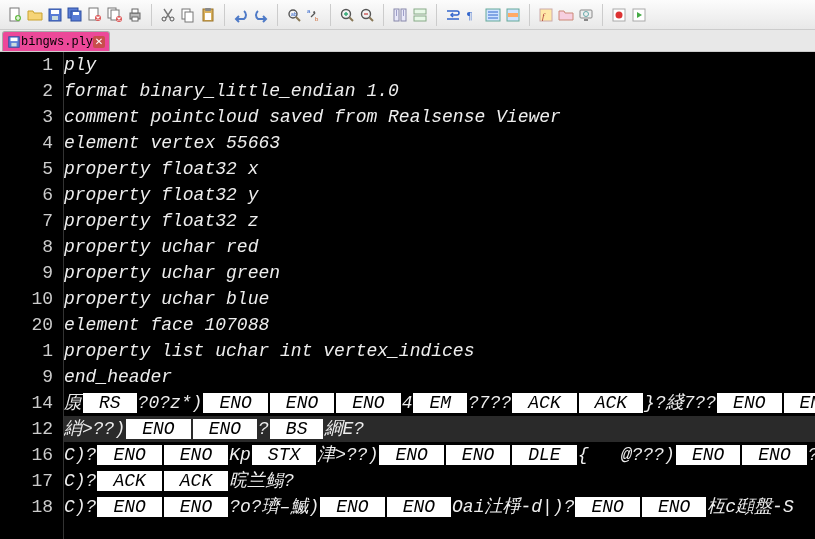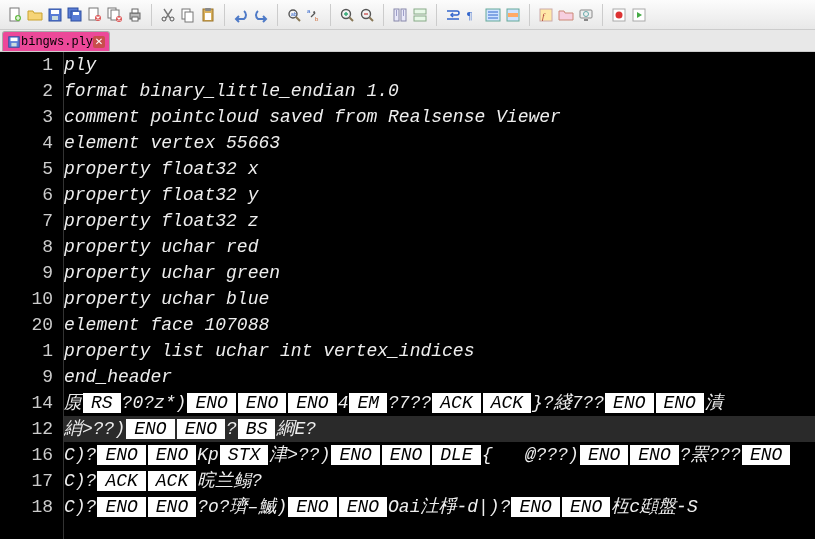--- a/index.html
+++ b/index.html
@@ -102,21 +102,21 @@
   overflow: hidden;
   font-style: italic;
 }
 .line { height: 26px; line-height: 26px; }
 .line.caret { background: #2a2a2a; }
 .gline { height: 26px; line-height: 26px; }
 
 .ctl {
   background: #fff;
   color: #000;
-  padding: 0 8px;
+  padding: 0 16px;
   margin: 0 1px;
   font-weight: normal;
   display: inline-block;
   line-height: 20px;
 }
 </style>
 </head>
 <body>
 
 <div class="toolbar">

